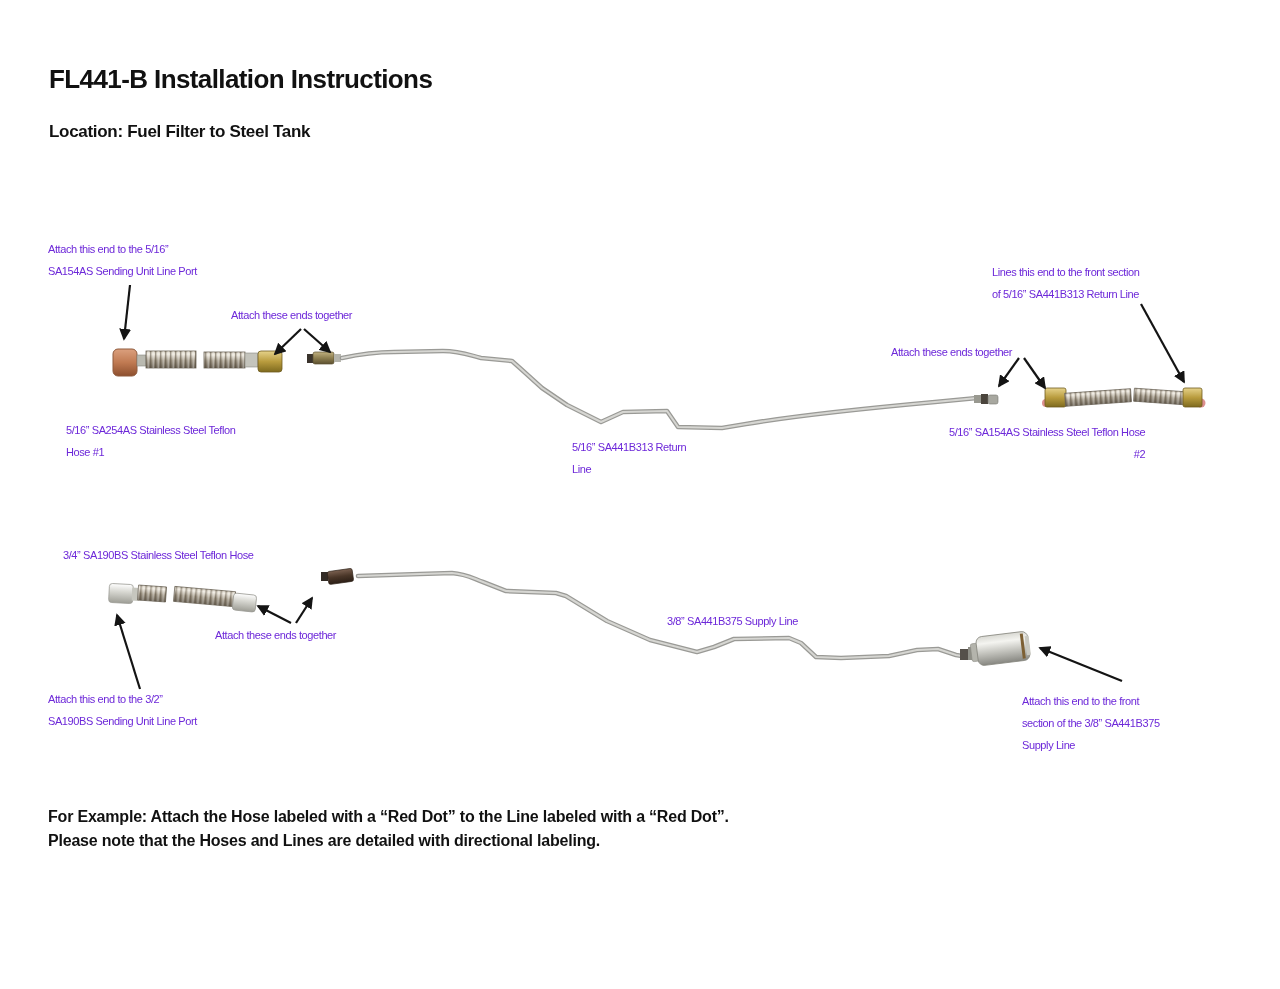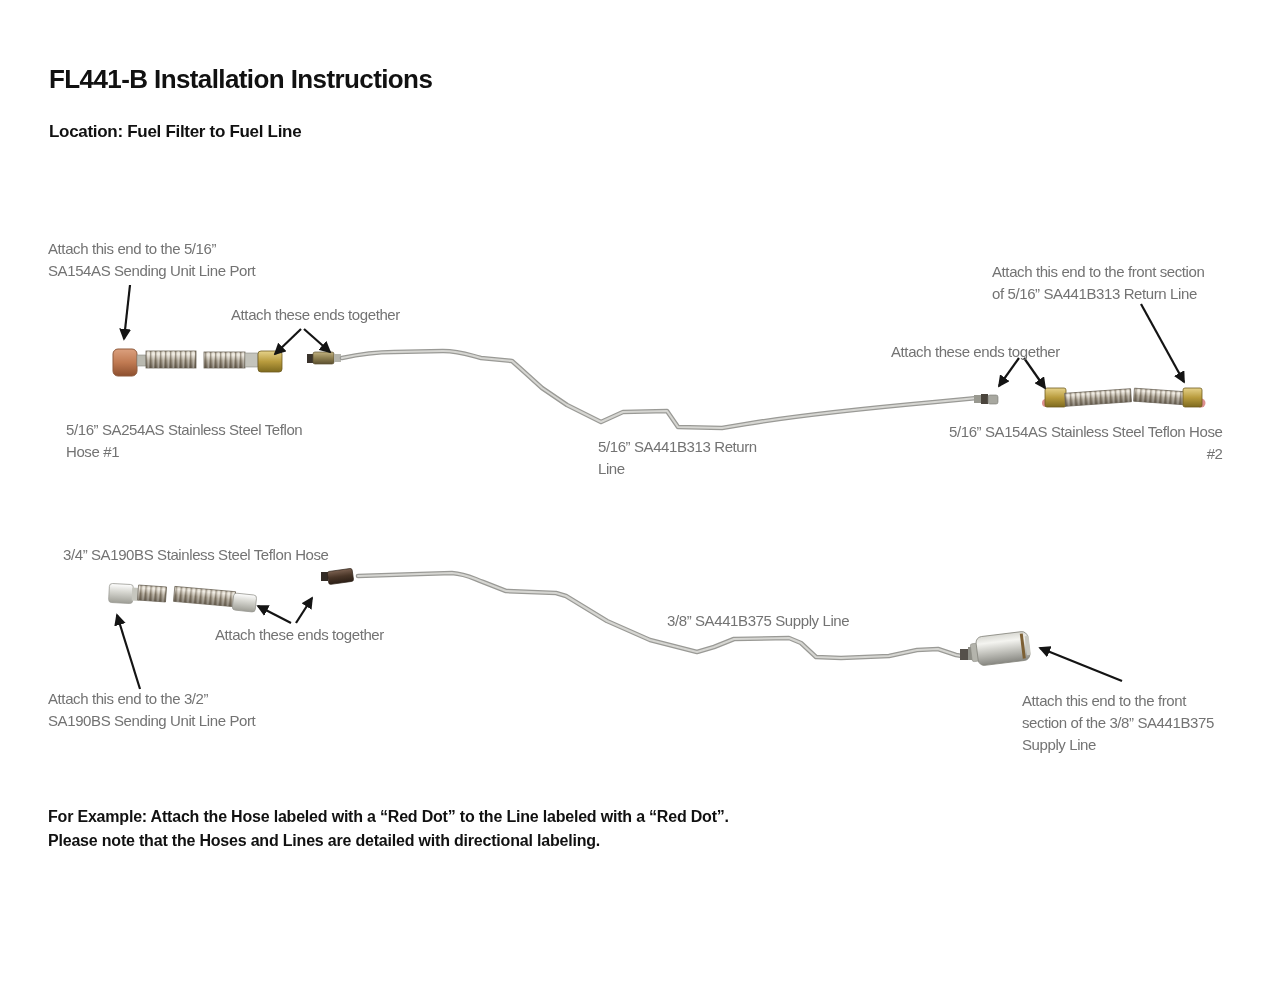--- a/index.html
+++ b/index.html
@@ -4,21 +4,21 @@
 <style>
   html,body{margin:0;padding:0;background:#ffffff;}
   .page{
     position:relative;width:1280px;height:989px;background:#ffffff;overflow:hidden;
     font-family:"Liberation Sans","DejaVu Sans",sans-serif;color:#1b1b1b;
   }
   .gfx{position:absolute;left:0;top:0;width:1280px;height:989px;}
   .txt{position:absolute;white-space:nowrap;}
   .title{font-size:26px;font-weight:700;letter-spacing:-0.6px;color:#111;}
   .subhead{font-size:17px;font-weight:700;letter-spacing:-0.3px;color:#111;}
-  .callout{font-size:15px;letter-spacing:-0.4px;line-height:22px;color:#737373;}
+  .callout{font-size:11px;letter-spacing:-0.4px;line-height:22px;color:#6d28d9;}
   .note{font-size:16px;font-weight:700;letter-spacing:-0.2px;line-height:24px;color:#111;}
   .arrow{stroke:#141414;stroke-width:2.2;fill:none;}
   .tube-outer{stroke:#9a9a96;stroke-width:4.6;fill:none;stroke-linejoin:round;stroke-linecap:round;}
   .tube-inner{stroke:#d6d6d2;stroke-width:2.1;fill:none;stroke-linejoin:round;stroke-linecap:round;}
   .braid-base{stroke:#6b6457;stroke-width:0.8;}
 </style>
 </head>
 <body>
 
 <div class="page">
@@ -165,38 +165,38 @@
       <path class="arrow" d="M1024,358 L1045,388" marker-end="url(#arr)"></path>
       <path class="arrow" d="M1141,304 L1184,382" marker-end="url(#arr)"></path>
       <path class="arrow" d="M291,623 L258,606" marker-end="url(#arr)"></path>
       <path class="arrow" d="M296,623 L312,598" marker-end="url(#arr)"></path>
       <path class="arrow" d="M140,689 L117,615" marker-end="url(#arr)"></path>
       <path class="arrow" d="M1122,681 L1040,648" marker-end="url(#arr)"></path>
     </g>
   </svg>
 
   <div class="txt title" style="left:49px;top:64px;">FL441-B Installation Instructions</div>
-  <div class="txt subhead" style="left:49px;top:122px;">Location: Fuel Filter to Fuel Line</div>
+  <div class="txt subhead" style="left:49px;top:122px;">Location: Fuel Filter to Steel Tank</div>
 
   <div class="txt callout" style="left:48px;top:238px;">
     <div>Attach this end to the 5/16”</div>
     <div>SA154AS Sending Unit Line Port</div>
   </div>
   <div class="txt callout" style="left:231px;top:304px;">Attach these ends together</div>
   <div class="txt callout" style="left:66px;top:385px;margin-top:34px;">
     <div>5/16” SA254AS Stainless Steel Teflon</div>
     <div>Hose #1</div>
   </div>
-  <div class="txt callout" style="left:598px;top:436px;">
+  <div class="txt callout" style="left:572px;top:436px;">
     <div>5/16” SA441B313 Return</div>
     <div>Line</div>
   </div>
   <div class="txt callout" style="left:891px;top:341px;">Attach these ends together</div>
   <div class="txt callout" style="left:992px;top:261px;">
-    <div>Attach this end to the front section</div>
+    <div>Lines this end to the front section</div>
     <div>of 5/16” SA441B313 Return Line</div>
   </div>
   <div class="txt callout" style="left:949px;top:421px;text-align:right;">
     <div>5/16” SA154AS Stainless Steel Teflon Hose</div>
     <div>#2</div>
   </div>
 
   <div class="txt callout" style="left:63px;top:544px;">3/4” SA190BS Stainless Steel Teflon Hose</div>
   <div class="txt callout" style="left:215px;top:624px;">Attach these ends together</div>
   <div class="txt callout" style="left:667px;top:610px;text-align:right;">3/8” SA441B375 Supply Line</div>

